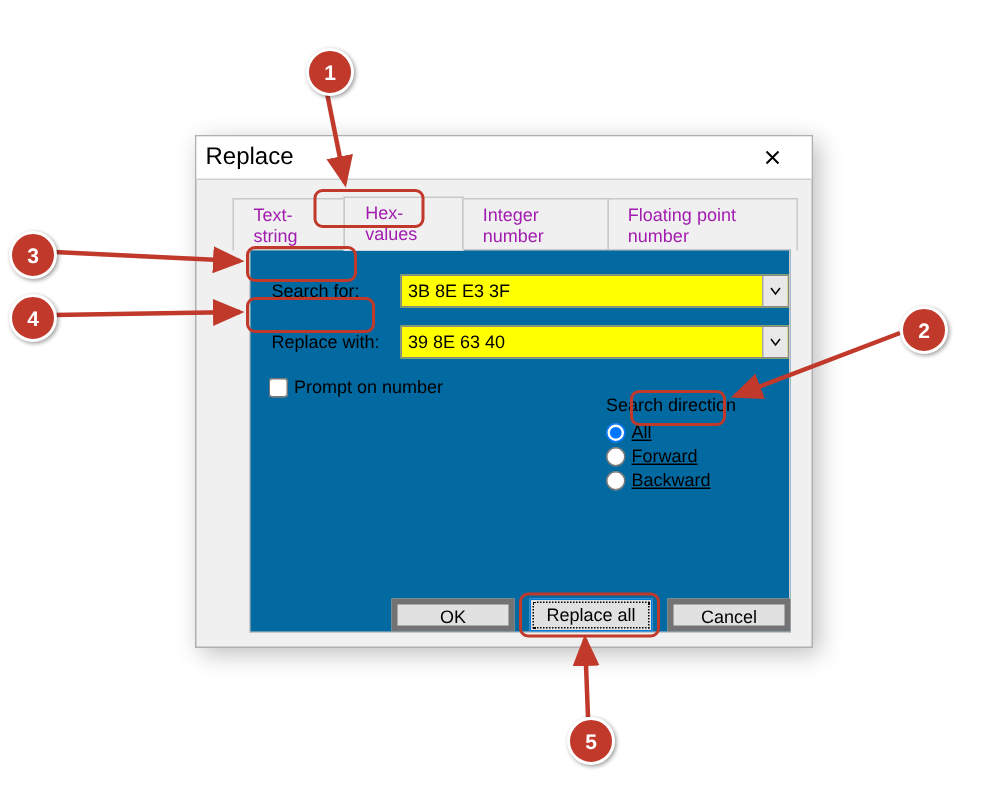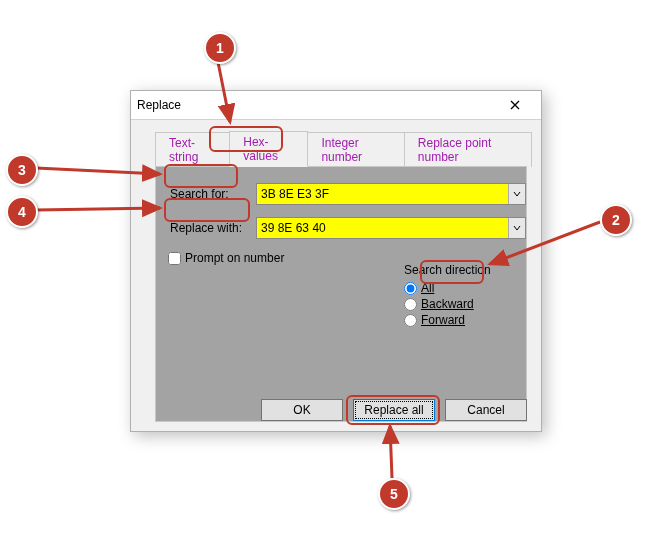--- a/index.html
+++ b/index.html
@@ -26,21 +26,21 @@
 .titlebar {
   height: 28px;
   background: #ffffff;
   border-bottom: 1px solid #d0d0d0;
   display: flex;
   align-items: center;
   padding: 0 6px;
 }
 .titlebar .title {
   flex: 1;
-  font-size: 12px;
+  font-size: 16px;
   color: #000;
 }
 .close-btn {
   width: 40px;
   height: 24px;
   display: flex;
   align-items: center;
   justify-content: center;
   cursor: default;
 }
@@ -61,22 +61,22 @@
   position: relative;
   top: 1px;
   cursor: default;
 }
 .tab.active {
   background: #f0f0f0;
   z-index: 3;
   border-bottom: 1px solid #f0f0f0;
 }
 .tab-panel {
-  margin: 0 14px 0 24px;
-  background: #a3a3a3;
+  margin: 0 14px 0 35px;
+  background: #0369a1;
   border: 1px solid #c8c8c8;
   height: 228px;
   padding: 16px 0 10px 12px;
   position: relative;
 }
 .row {
   display: flex;
   align-items: center;
   margin-bottom: 12px;
 }
@@ -137,21 +137,21 @@
   position: absolute;
   right: 14px;
   bottom: 10px;
   display: flex;
   gap: 10px;
 }
 .btn {
   width: 82px;
   height: 22px;
   background: #e1e1e1;
-  border: 1px solid #737373;
+  border: 4px solid #737373;
   font: inherit;
   cursor: default;
 }
 .btn.focus {
   outline: 1px dotted #000;
   outline-offset: -3px;
   border: 1px solid #0078d7;
 }
 
 .callout {
@@ -189,21 +189,21 @@
       <svg viewBox="0 0 10 10">
           <path d="M1 1 L9 9 M9 1 L1 9" stroke="#000" stroke-width="1.3"></path>
         </svg>
     </div>
   </div>
 
   <div class="tabs">
     <div class="tab">Text-string</div>
     <div class="tab active">Hex-values</div>
     <div class="tab">Integer number</div>
-    <div class="tab">Replace point number</div>
+    <div class="tab">Floating point number</div>
   </div>
 
   <div class="tab-panel">
     <div class="row">
       <label>Search for:</label>
       <div class="combo">
         <input value="3B 8E E3 3F" style="">
         <div class="drop">
           <svg viewBox="0 0 8 6">
               <path d="M1 1 L4 5 L7 1" fill="none" stroke="#000" stroke-width="1"></path>
@@ -228,25 +228,25 @@
     </div>
 
     <div class="group">
       <div class="grouplabel">Search direction</div>
       <div class="radio">
         <input type="radio" name="dir" checked="" style="">
         <label><span class="ul">All</span></label>
       </div>
       <div class="radio">
         <input type="radio" name="dir" style="">
-        <label><span class="ul">Backward</span></label>
+        <label><span class="ul">Forward</span></label>
       </div>
       <div class="radio">
         <input type="radio" name="dir" style="">
-        <label><span class="ul">Forward</span></label>
+        <label><span class="ul">Backward</span></label>
       </div>
     </div>
   </div>
 
   <div class="btnrow">
     <button class="btn">OK</button>
     <button class="btn focus">Replace all</button>
     <button class="btn">Cancel</button>
   </div>
 </div>

